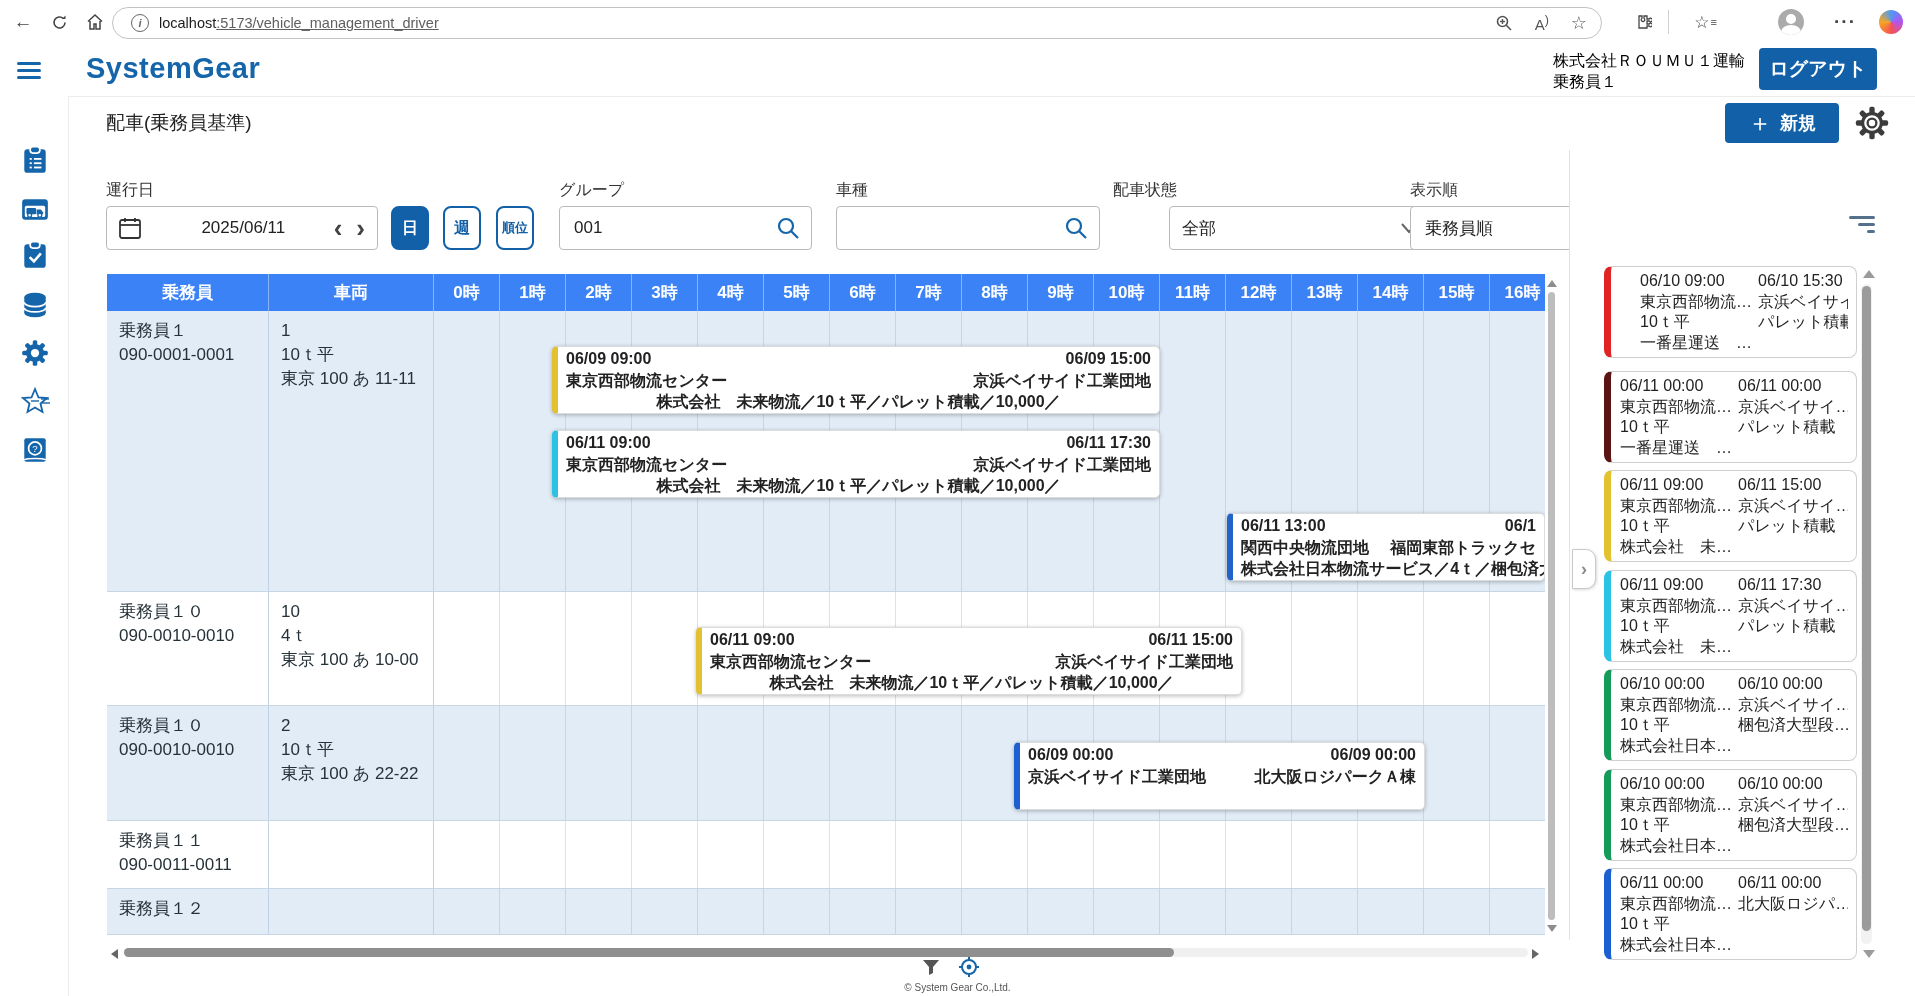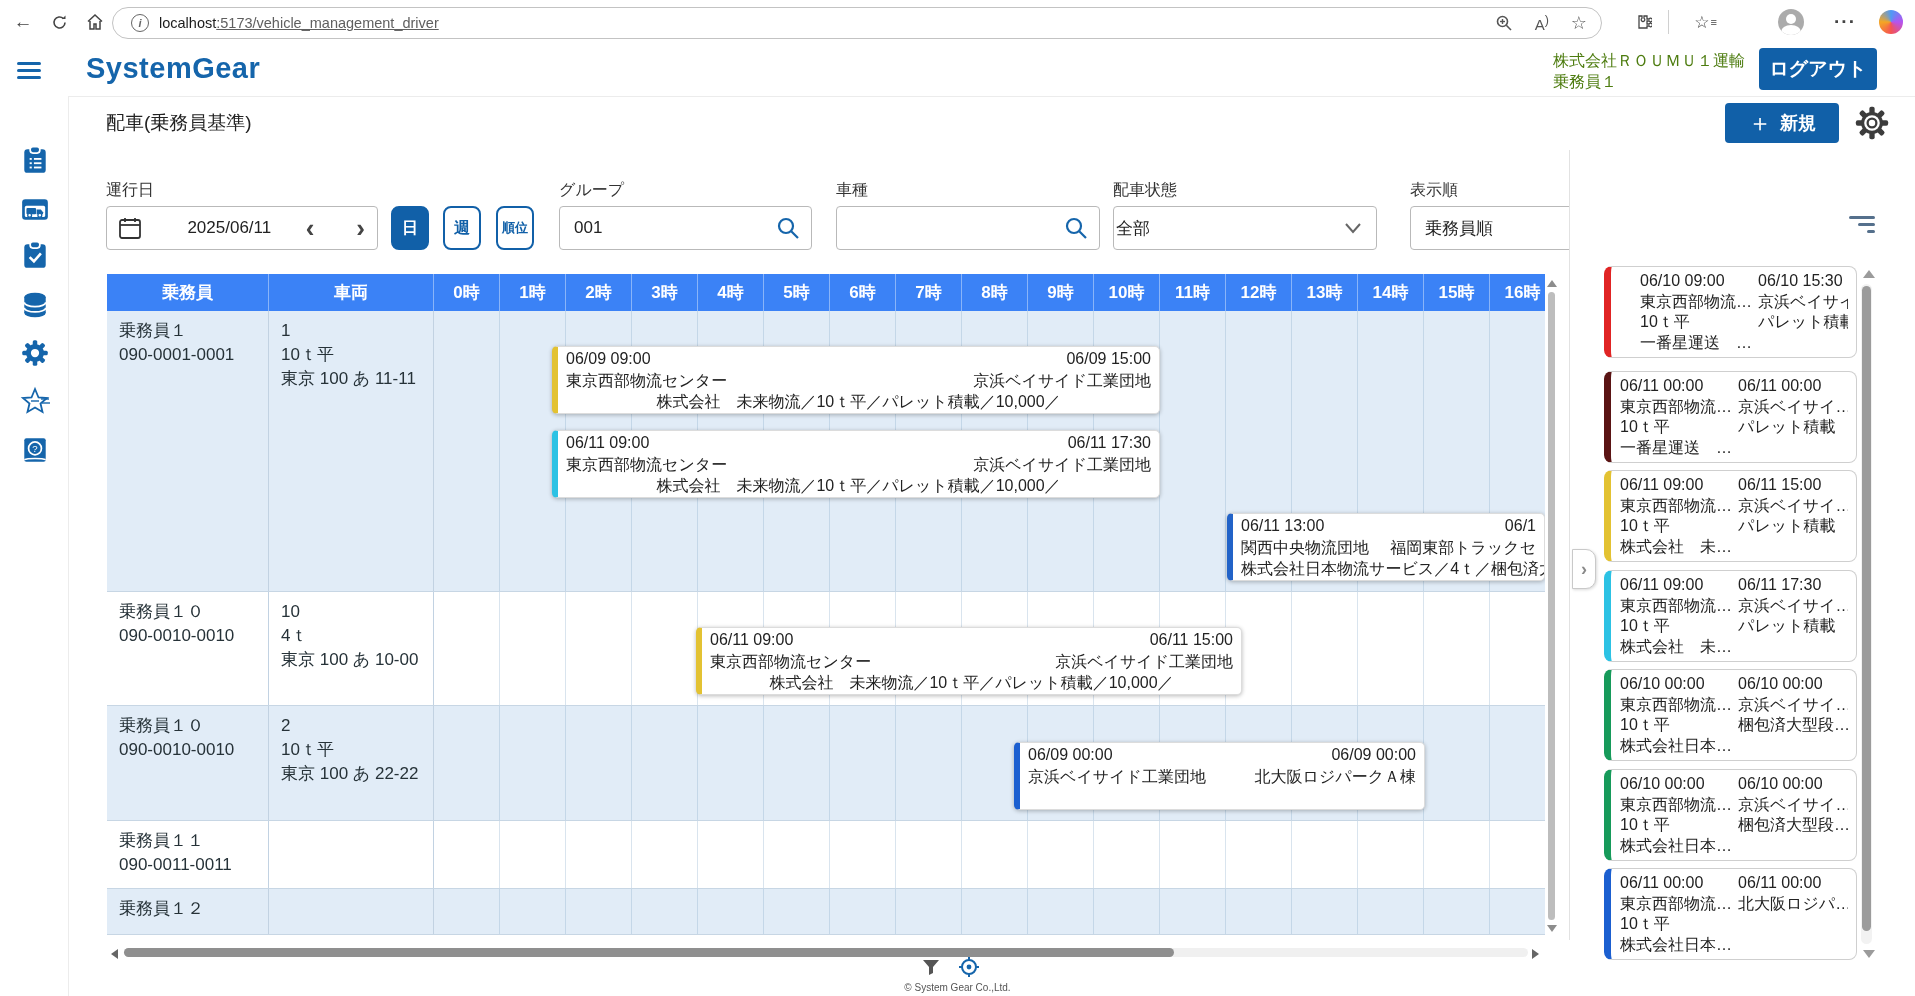--- a/index.html
+++ b/index.html
@@ -22,33 +22,33 @@
   .avatar:after{content:"";position:absolute;left:3px;top:16px;width:20px;height:14px;border-radius:50%;background:#fff;}
   .copilot{width:24px;height:24px;border-radius:50%;background:conic-gradient(#4e9af5,#b553f0,#f55353,#f5a623,#4e9af5);}
   
   #sidebar{position:absolute;left:0;top:44px;width:68px;height:952px;background:#fff;border-right:1px solid #ececec;}
   .burger{position:absolute;left:17px;top:14px;width:24px;cursor:pointer;}
   .burger span{display:block;height:3px;background:#1565ab;margin:4px 0;border-radius:2px;}
   .snav{position:absolute;left:19px;width:32px;height:32px;display:flex;align-items:center;justify-content:center;}
   
   #appheader{position:absolute;left:68px;top:44px;width:1847px;height:52px;border-bottom:1px solid #ececec;background:#fff;}
   #brand{position:absolute;left:18px;top:8px;font-size:29px;font-weight:bold;color:#1565ab;letter-spacing:.5px;}
-  #whoami{position:absolute;right:170px;top:6px;text-align:left;font-size:16px;color:#4d7c0f;line-height:21px;}
+  #whoami{position:absolute;right:170px;top:6px;text-align:left;font-size:16px;color:#000000;line-height:21px;}
   #logoutbtn{position:absolute;right:38px;top:4px;width:118px;height:42px;background:#1160a8;color:#fff;font-weight:bold;
     font-size:19px;border:none;border-radius:4px;display:flex;align-items:center;justify-content:center;cursor:pointer;}
   
   #pagetitle{position:absolute;left:106px;top:110px;font-size:19px;color:#222;}
   #newbtn{position:absolute;left:1725px;top:103px;width:114px;height:40px;background:#1160a8;color:#fff;border:none;
     border-radius:4px;font-size:18px;font-weight:bold;display:flex;align-items:center;justify-content:center;gap:8px;cursor:pointer;}
   #newbtn .plus{font-size:24px;font-weight:normal;line-height:20px;}
   #pagegear{position:absolute;left:1853px;top:104px;width:38px;height:38px;cursor:pointer;}
   
   .flabel{position:absolute;top:180px;font-size:16px;color:#333;}
   .fbox{position:absolute;top:206px;height:44px;border:1px solid #b9b9b9;border-radius:4px;background:#fff;
-    display:flex;align-items:center;box-sizing:border-box;font-size:17px;color:#222;gap:28px;}
+    display:flex;align-items:center;box-sizing:border-box;font-size:17px;color:#222;}
   .fbox input{border:none;outline:none;flex:1;font-size:17px;font-family:inherit;color:#222;min-width:0;background:transparent;}
   .sicon{width:26px;height:26px;margin:0 10px;flex:none;}
   .viewbtn{position:absolute;top:206px;width:38px;height:44px;box-sizing:border-box;border:2px solid #1160a8;border-radius:8px;
     background:#fff;color:#1160a8;font-weight:bold;font-size:16px;display:flex;align-items:center;justify-content:center;cursor:pointer;padding:0;}
   .viewbtn.active{background:#1160a8;color:#fff;}
   .chev{font-size:26px;color:#444;font-weight:bold;cursor:pointer;line-height:1;}
   #filterclip{position:absolute;left:0;top:150px;width:1569px;height:120px;overflow:hidden;}
   #filterclip .flabel,#filterclip .fbox,#filterclip .viewbtn{top:auto;}
   
   #filterclip .flabel{top:30px;} #filterclip .fbox{top:56px;} #filterclip .viewbtn{top:56px;}
@@ -59,21 +59,21 @@
     font-weight:bold;cursor:pointer;box-shadow:1px 1px 3px rgba(0,0,0,.15);}
   
   #stable{position:absolute;left:107px;top:274px;width:1438px;height:660px;overflow:hidden;border-bottom:1px solid #c7d6e4;}
   #thead{display:flex;height:37px;background:#3b82f6;color:#fff;font-weight:bold;font-size:17px;}
   #thead .hc{display:flex;align-items:center;justify-content:center;box-sizing:border-box;border-right:1px solid rgba(255,255,255,.4);flex:none;}
   #thead .hc.driver{width:162px;} #thead .hc.vehicle{width:165px;} #thead .hc.hour{width:66px;}
   .srow{position:relative;display:flex;border-bottom:1px solid #c7d6e4;box-sizing:border-box;background:#fff;}
   .srow.alt{background:#e1ecf7;}
   .cell{box-sizing:border-box;flex:none;padding:8px 12px;font-size:17px;line-height:24px;color:#263238;border-right:1px solid #c2d2e2;}
   .cdriver{width:162px;} .cvehicle{width:165px;}
-  .hoursarea{position:relative;flex:1;display:flex;overflow:hidden;}
+  .hoursarea{position:relative;flex:1;display:flex;overflow:hidden;font-weight:bold;}
   .hcell{width:66px;flex:none;box-sizing:border-box;border-right:1px solid rgba(130,165,200,.30);height:100%;}
   .block{position:absolute;height:68px;background:#fff;border:1px solid #dcdcdc;border-left:6px solid #888;border-radius:5px;
     box-shadow:0 1px 4px rgba(0,0,0,.28);box-sizing:border-box;padding:1px 8px 0 8px;font-size:16px;line-height:21.5px;
     color:#222;overflow:hidden;cursor:pointer;z-index:2;}
   .block .l1,.block .l2{display:flex;justify-content:space-between;white-space:nowrap;}
   .block .l3{text-align:center;white-space:nowrap;}
   
   .tri{width:0;height:0;position:absolute;}
   #vsb-up{left:1547px;top:280px;border-left:5px solid transparent;border-right:5px solid transparent;border-bottom:7px solid #8d8d8d;}
   #vsb-down{left:1547px;top:925px;border-left:5px solid transparent;border-right:5px solid transparent;border-top:7px solid #8d8d8d;}
@@ -283,21 +283,21 @@
     <div class="flabel" style="left:836px;">車種</div>
     <div class="fbox" style="left:836px;width:264px;padding-left:12px;">
       <input value="" style="">
       <svg class="sicon" viewBox="0 0 26 26">
           <circle cx="11" cy="11" r="7" fill="none" stroke="#1565ab" stroke-width="2.2"></circle>
           <line x1="16.2" y1="16.2" x2="23" y2="23" stroke="#1565ab" stroke-width="2.2"></line>
         </svg>
     </div>
 
     <div class="flabel" style="left:1113px;">配車状態</div>
-    <div class="fbox" style="left:1113px;width:264px;padding-left:2px;">
+    <div class="fbox" style="left:1169px;width:264px;padding-left:12px;">
       <span style="flex:1;">全部</span>
       <svg class="sicon" viewBox="0 0 26 26">
           <path d="M6 9l7 8 7-8" fill="none" stroke="#666" stroke-width="2"></path>
         </svg>
     </div>
 
     <div class="flabel" style="left:1410px;">表示順</div>
     <div class="fbox" style="left:1410px;width:220px;padding-left:14px;">
       <span>乗務員順</span>
     </div>

